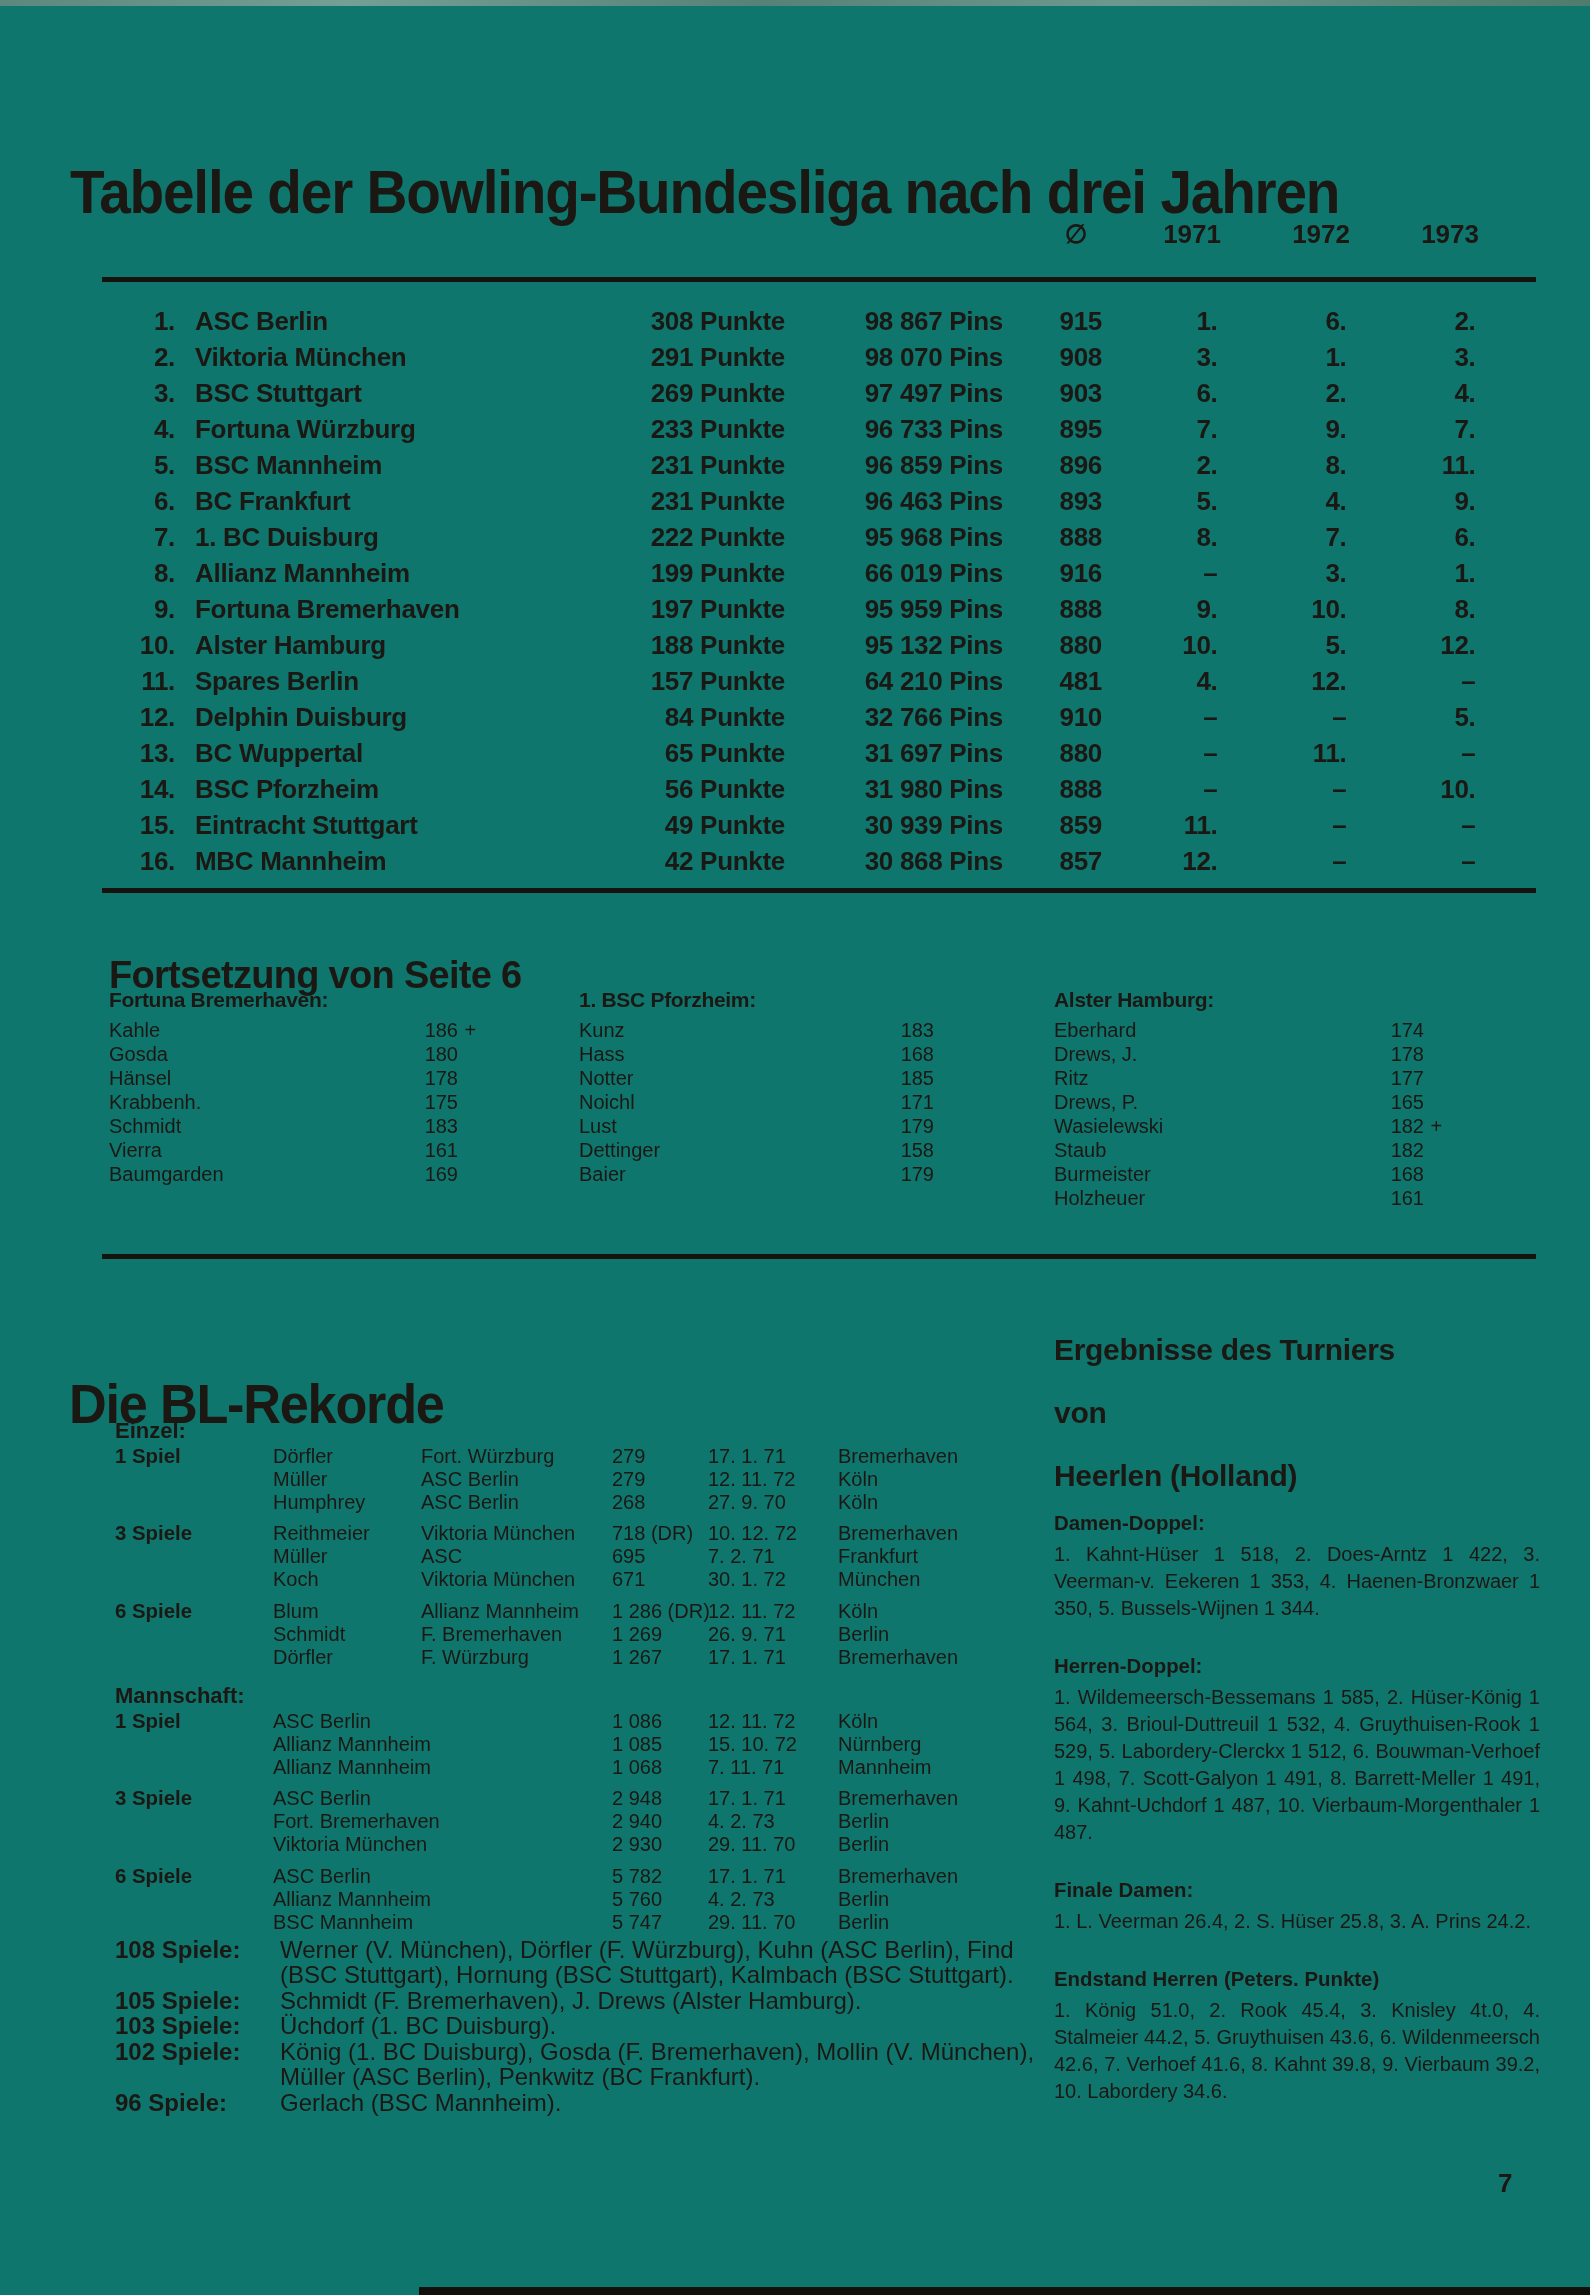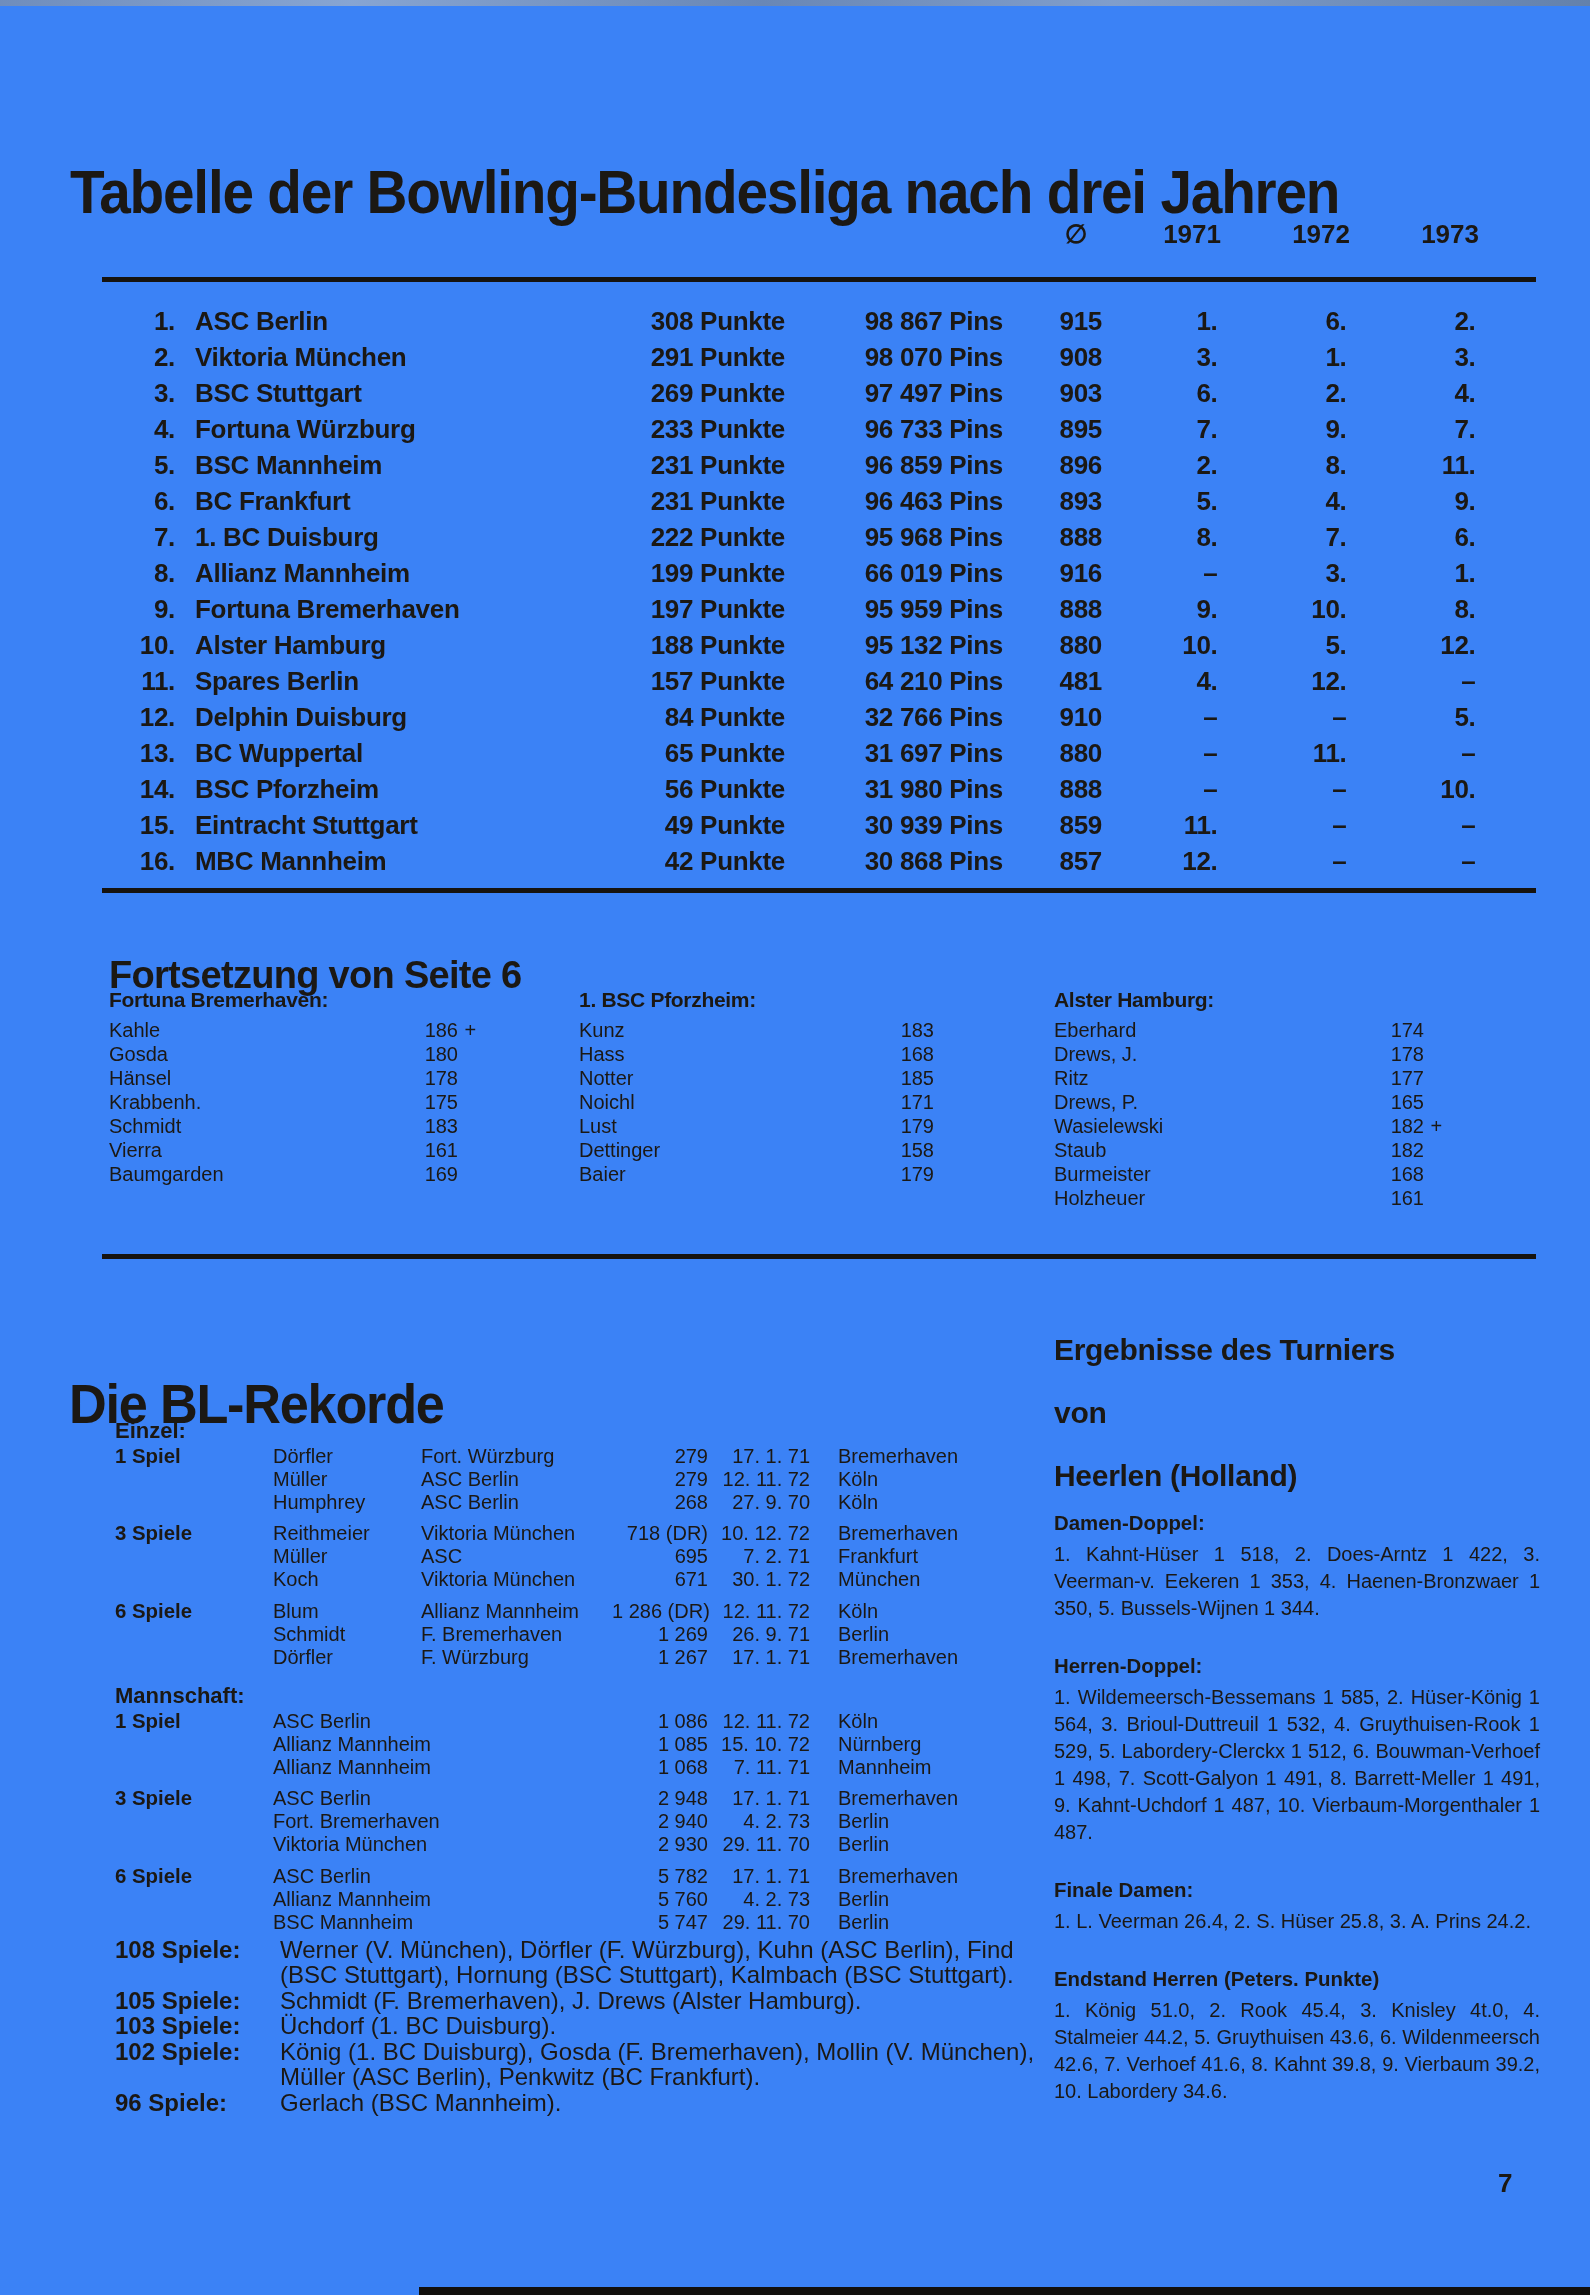--- a/index.html
+++ b/index.html
@@ -1,18 +1,18 @@
 <!DOCTYPE html>
 <html style="font-size:10.6px"><head>
 <meta charset="utf-8">
 <style>
   html,body { margin:0; padding:0; background:#d8d4c8; }
   .page {
     position:relative; width:1591px; height:2295px;
-    background:#3b82f6;
+    background:#0f766e;
     font-family:"Liberation Sans", sans-serif;
     color:#1b1814; overflow:hidden;
   }
   
   .topbar { position:absolute; left:0; top:0; width:1591px; height:6px;
     background:linear-gradient(90deg,#9a968c 0%,#c5c1b5 22%,#8f8b80 48%,#b8b4a8 70%,#84806f 100%);
     opacity:.55; }
   .botbar { position:absolute; left:419px; top:2287px; width:1172px; height:8.6px; background:#12100d; }
 
   
@@ -56,21 +56,21 @@
   .p-row .plus { text-align:left; padding-left:6.6px; }
 
   
   .rec { position:absolute; left:115px; top:1416px; width:943px; font-size:20px; line-height:23px; }
   .rec-heading { font-size:22px; font-weight:bold; margin:2.6px 0 3.3px 0; }
   .rec-heading.mann { margin-top:14.5px; }
   .rec-group { position:relative; padding-left:158px; margin-bottom:8.6px; }
   .rec-label { position:absolute; left:0; top:0; font-weight:bold; font-size:20.4px; }
   .rec-row { display:grid; grid-template-columns:148px 191px 96px 102px 1fr; }
   .rec-row .name, .rec-row .club { white-space:nowrap; }
-  .rec-row .score, .rec-row .date { text-align:right; white-space:nowrap; }
+  .rec-row .score, .rec-row .date { white-space:nowrap; }
   .rec-row .city { padding-left:28px; white-space:nowrap; }
 
   
   .games { position:absolute; left:115px; top:1937px; width:950px; font-size:24px; line-height:25px; }
   .games-row { display:flex; margin-bottom:0.7px; }
   .games-label { flex:none; width:165px; font-weight:bold; }
   .games-text { flex:1; }
 
   
   .tour-title { position:absolute; left:1054px; top:1318px; width:488px;

